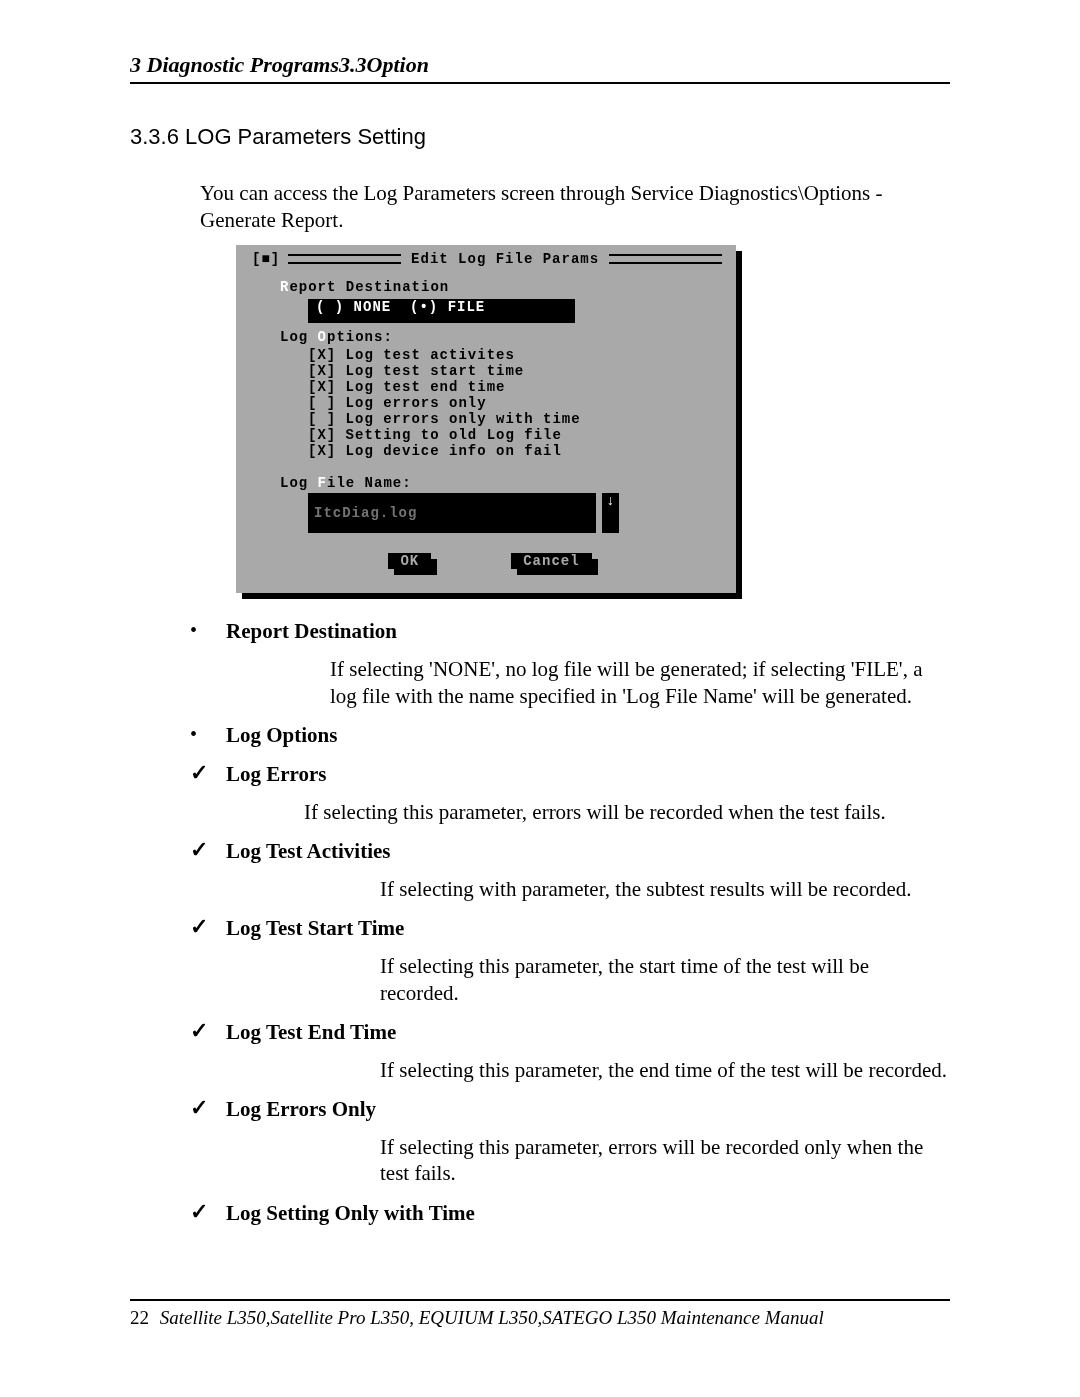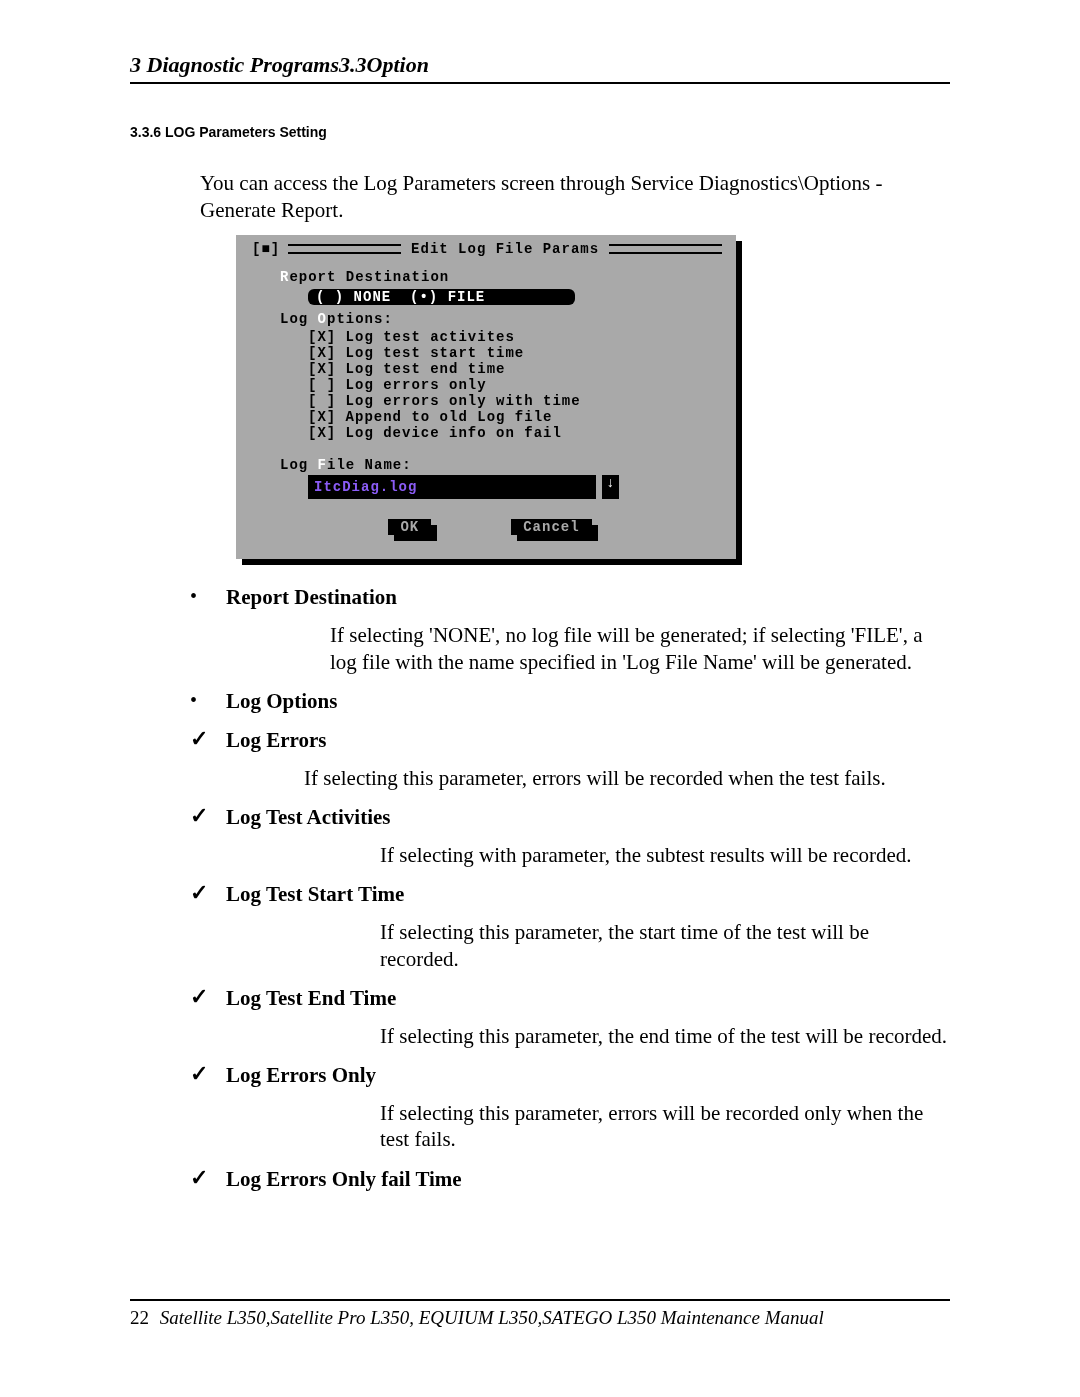--- a/index.html
+++ b/index.html
@@ -31,22 +31,22 @@
   }
   .runhead-rule {
     border: 0;
     border-top: 2px solid #000;
     margin: 2px 0 40px 0;
   }
 
   
   .sect-heading {
     font-family: Arial, Helvetica, sans-serif;
-    font-weight: bold;
-    font-size: 14px;
+    font-weight: normal;
+    font-size: 22px;
     margin: 0 0 30px 0;
   }
 
   
   .intro {
     margin: 0 0 10px 70px;
     line-height: 1.3;
   }
 
   
@@ -78,36 +78,35 @@
   .tcap { padding: 0 2px; }
   .dlg-title { padding: 0 4px; font-weight: bold; }
   .dlg-body { padding: 10px 20px 4px 28px; }
   .grp-title { margin: 2px 0 2px 2px; }
   .grp-title .hot { color: #fff; }
   .grp-title.file { margin-top: 16px; }
   .radio-row {
     display: inline-block;
     background: #000;
     color: #fff;
-    padding: 0 90px 0 8px;
+    padding: 0 90px 8px 8px;
     margin: 2px 0 4px 30px;
-    border-radius: 6px;
   }
   .chk-list { margin-left: 30px; }
   .chk-list div { line-height: 1.15; }
   .filename-row {
     display: flex;
     align-items: stretch;
     margin-left: 30px;
     margin-top: 2px;
   }
   .filename-box {
     background: #000;
-    color: #8b5cf6;
-    padding: 4px 6px;
+    color: #737373;
+    padding: 12px 6px;
     width: 276px;
   }
   .filename-arrow {
     background: #000;
     color: #fff;
     padding: 0 4px;
     margin-left: 6px;
   }
   .dlg-buttons {
     display: flex;
@@ -202,21 +201,21 @@
 
         <div class="grp-title">
           Log <span class="hot">O</span>ptions:
         </div>
         <div class="chk-list">
           <div>[X] Log test activites</div>
           <div>[X] Log test start time</div>
           <div>[X] Log test end time</div>
           <div>[ ] Log errors only</div>
           <div>[ ] Log errors only with time</div>
-          <div>[X] Append to old Log file</div>
+          <div>[X] Setting to old Log file</div>
           <div>[X] Log device info on fail</div>
         </div>
 
         <div class="grp-title file">
           Log <span class="hot">F</span>ile Name:
         </div>
         <div class="filename-row">
           <div class="filename-box">ItcDiag.log</div>
           <div class="filename-arrow">↓</div>
         </div>
@@ -267,21 +266,21 @@
     <p class="desc" style="margin-left:190px;">If selecting this parameter, the end time of the test will be recorded.</p>
 
     <div class="bullet-row check-row">
       <span class="check-mark">✓</span>
       <span class="lbl">Log Errors Only</span>
     </div>
     <p class="desc" style="margin-left:190px;">If selecting this parameter, errors will be recorded only when the test fails.</p>
 
     <div class="bullet-row check-row">
       <span class="check-mark">✓</span>
-      <span class="lbl">Log Errors Only fail Time</span>
+      <span class="lbl">Log Setting Only with Time</span>
     </div>
 
   </div>
 
   <div class="spacer">
     <hr class="footer-rule">
     <div class="footer">
       <span class="pn">22</span>
       <span>Satellite L350,Satellite Pro L350, EQUIUM L350,SATEGO L350 Maintenance Manual</span>
     </div>

